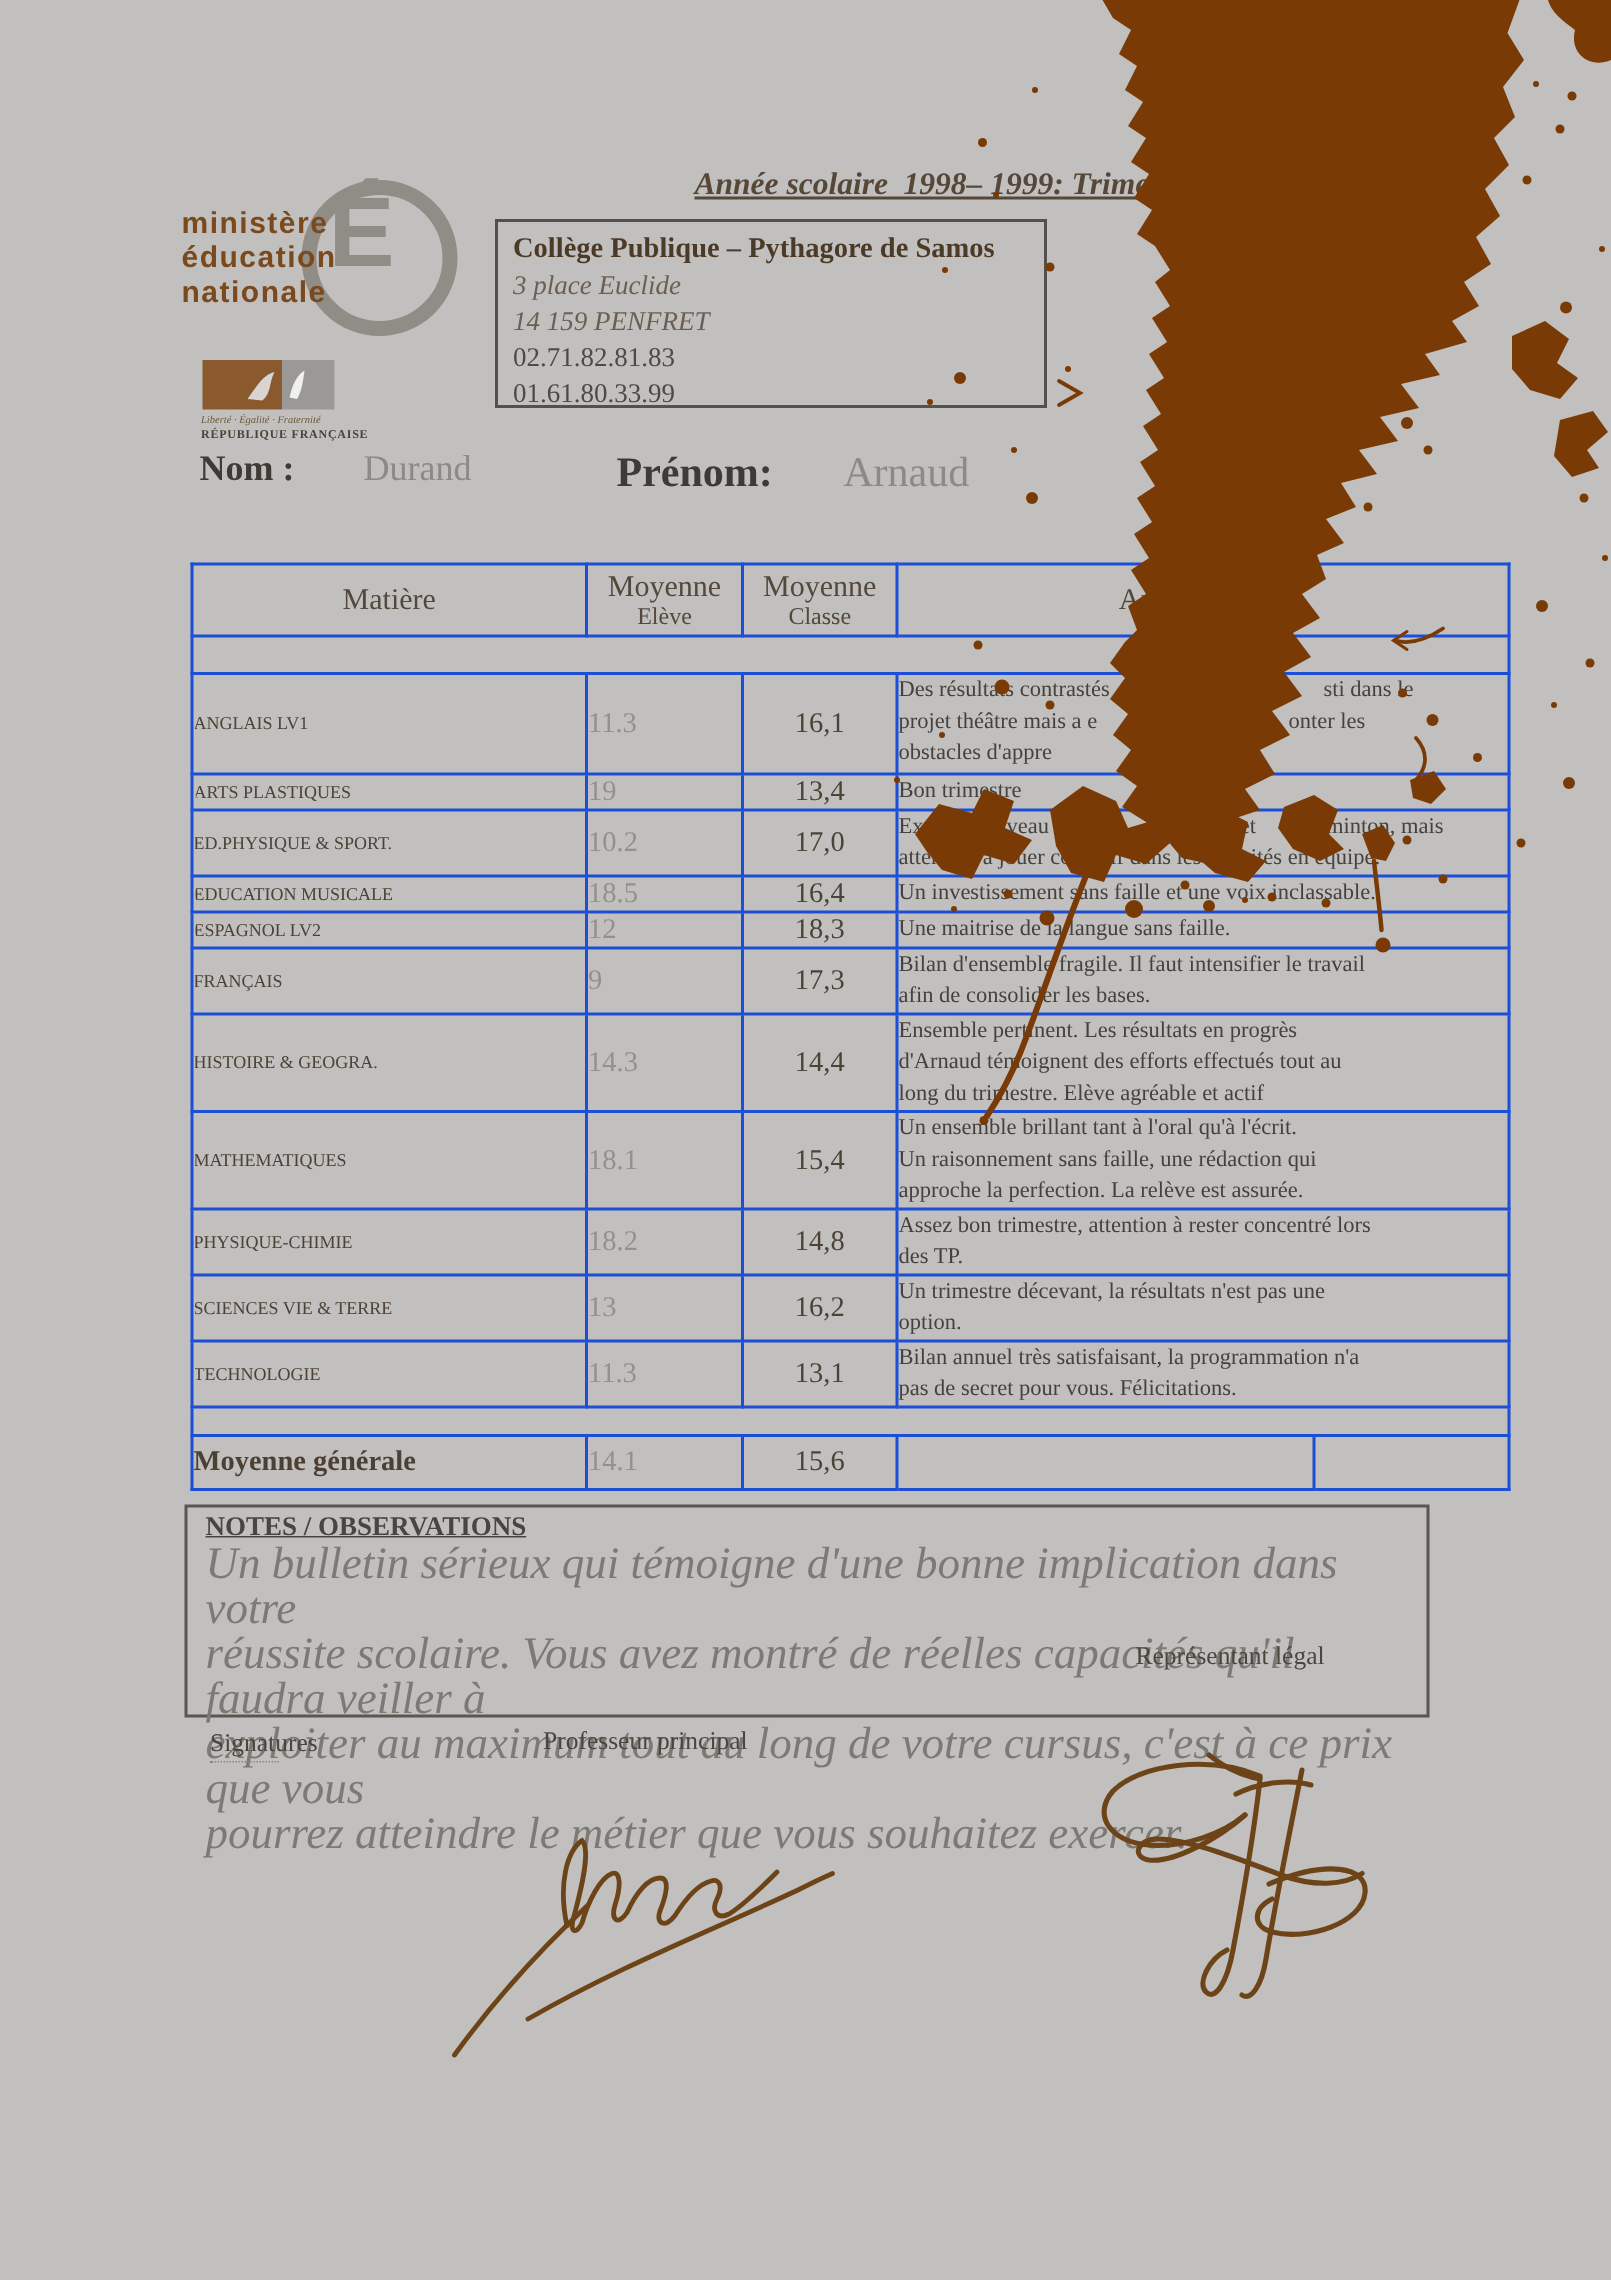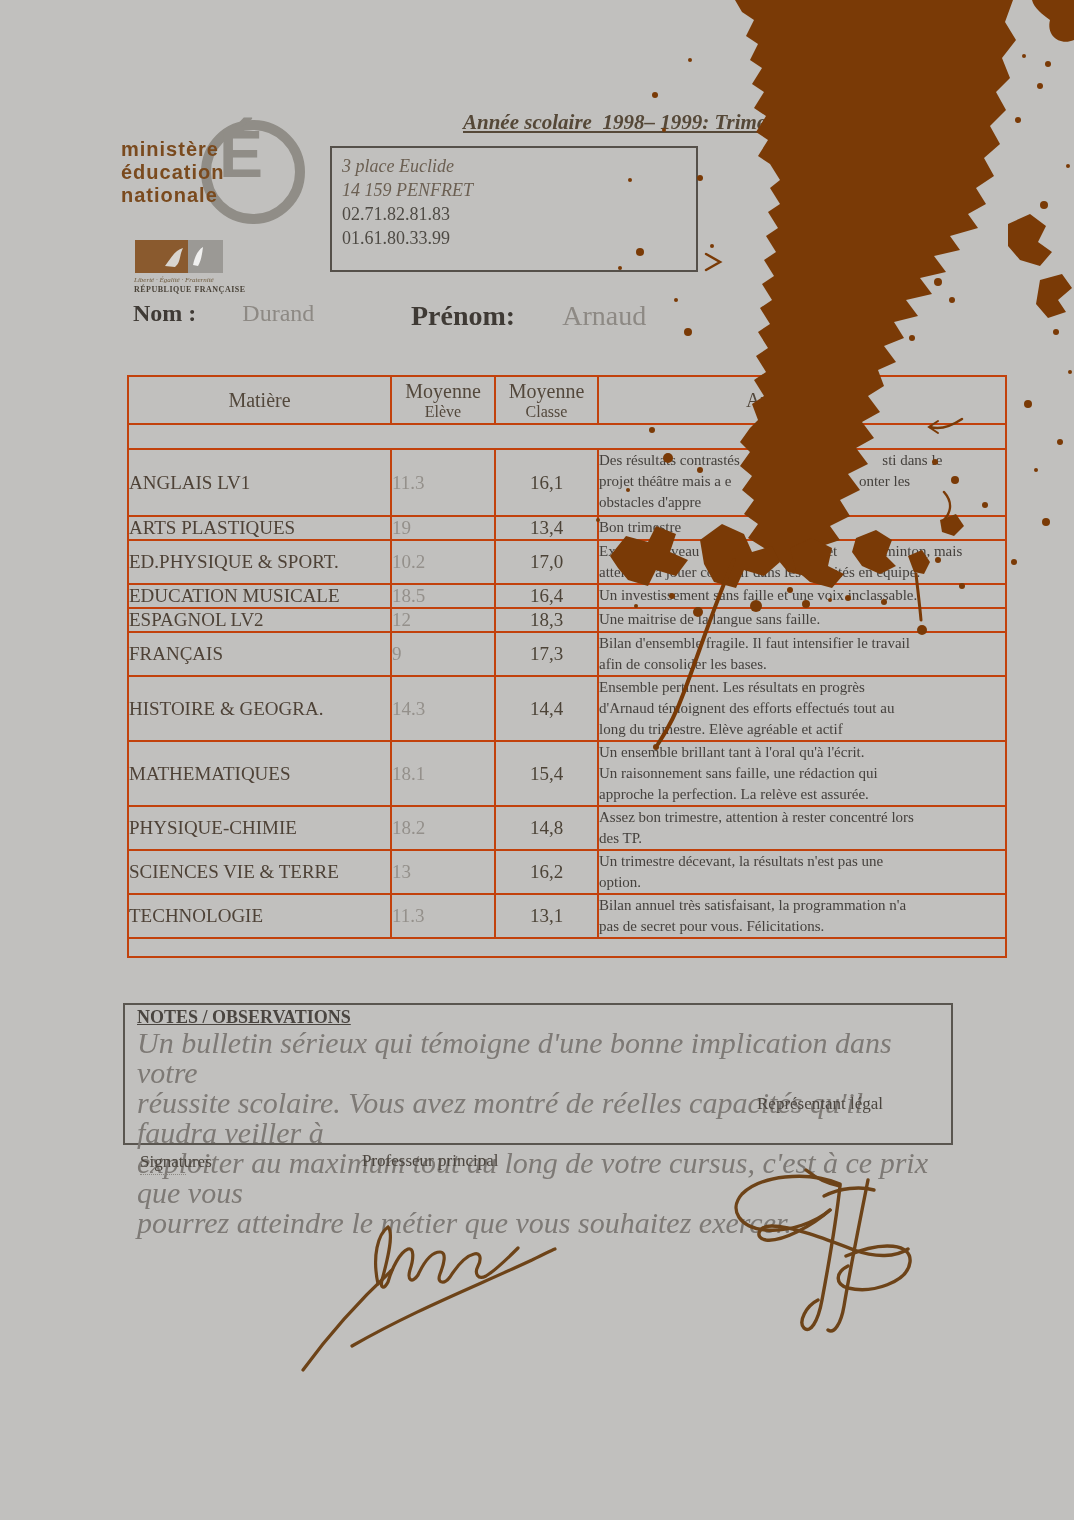--- a/index.html
+++ b/index.html
@@ -29,24 +29,24 @@
   .school-name{font-size:19px;font-weight:bold;color:#4c3a28;}
   .school-addr{font-size:18px;font-style:italic;color:#6b5f52;}
   .school-tel{font-size:18px;color:#4e4a44;}
   
   #nom-line{left:133px;top:300px;font-size:24px;z-index:2;}
   #prenom-line{left:411px;top:300px;font-size:28px;z-index:2;}
   .lbl{font-weight:bold;color:#3f3a35;}
   .val{color:#8d8984;margin-left:40px;}
   
   #grades{left:127px;top:375px;width:878px;border-collapse:collapse;table-layout:fixed;z-index:2;}
-  #grades td,#grades th{border:2px solid #c2410c;padding:0;overflow:hidden;}
+  #grades td,#grades th{border:2px solid #1d4ed8;padding:0;overflow:hidden;}
   #grades th{font-weight:normal;font-size:20px;color:#53483c;text-align:center;}
   th .sub{display:block;font-size:16px;}
-  td.mat{padding-left:10px;font-size:19px;color:#4e4237;vertical-align:middle;}
+  td.mat{padding-left:10px;font-size:12px;color:#4e4237;vertical-align:middle;border-radius:16px;}
   td.el{text-align:left;font-size:19px;color:#94908b;vertical-align:middle;}
   td.cl{text-align:center;font-size:19px;color:#4c4337;vertical-align:middle;}
   td.ap{font-size:15px;color:#45413d;line-height:21px;padding:0 6px;vertical-align:top;
         white-space:pre-line;}
   td.foot{font-size:19px;font-weight:bold;color:#4c4034;padding-left:10px;vertical-align:middle;}
   
   #notes-box{left:123px;top:1003px;width:830px;height:142px;border:2px solid #5a5650;
              box-sizing:border-box;padding:2px 12px;z-index:2;}
   #notes-title{font-size:18px;font-weight:bold;color:#4a4540;text-decoration:underline;}
   #notes-body{font-size:30px;font-style:italic;color:#7d7975;line-height:30px;white-space:pre-line;}
@@ -75,20 +75,21 @@
     <div class="right"></div>
     <svg width="88" height="33" style="position:absolute;left:0;top:0">
       <path d="M30,26 C36,18 40,10 48,8 C44,16 46,22 40,27 Z" fill="#d8d5d0"></path>
       <path d="M58,25 C60,16 63,10 68,7 C67,15 66,21 63,26 Z" fill="#ffffff" opacity="0.85"></path>
     </svg>
   </div>
   <div class="abs" id="motto">Liberté · Égalité · Fraternité</div>
   <div class="abs" id="republic">République Française</div>
 
   <div class="abs" id="school-box">
+    <div class="school-name">Collège Publique – Pythagore de Samos</div>
     <div class="school-addr">3 place Euclide</div>
     <div class="school-addr">14 159 PENFRET</div>
     <div class="school-tel">02.71.82.81.83</div>
     <div class="school-tel">01.61.80.33.99</div>
   </div>
 
   <div class="abs" id="nom-line">
     <span class="lbl">Nom :</span>
     <span class="val">Durand</span>
   </div>
@@ -194,20 +195,27 @@
     <tr style="height:43px">
       <td class="mat">TECHNOLOGIE</td>
       <td class="el">11.3</td>
       <td class="cl">13,1</td>
       <td class="ap" colspan="2">Bilan annuel très satisfaisant, la programmation n'a
 pas de secret pour vous. Félicitations.</td>
     </tr>
     <tr style="height:19px">
           <td colspan="5"></td>
         </tr>
+    <tr style="height:36px">
+      <td class="foot">Moyenne générale</td>
+      <td class="el">14.1</td>
+      <td class="cl">15,6</td>
+      <td></td>
+      <td></td>
+    </tr>
   </tbody>
     </table>
 
   <div class="abs" id="notes-box">
     <div id="notes-title">NOTES / OBSERVATIONS</div>
     <div id="notes-body">Un bulletin sérieux qui témoigne d'une bonne implication dans votre
 réussite scolaire. Vous avez montré de réelles capacités qu'il faudra veiller à
 exploiter au maximum tout au long de votre cursus, c'est à ce prix que vous
 pourrez atteindre le métier que vous souhaitez exercer.</div>
   </div>

